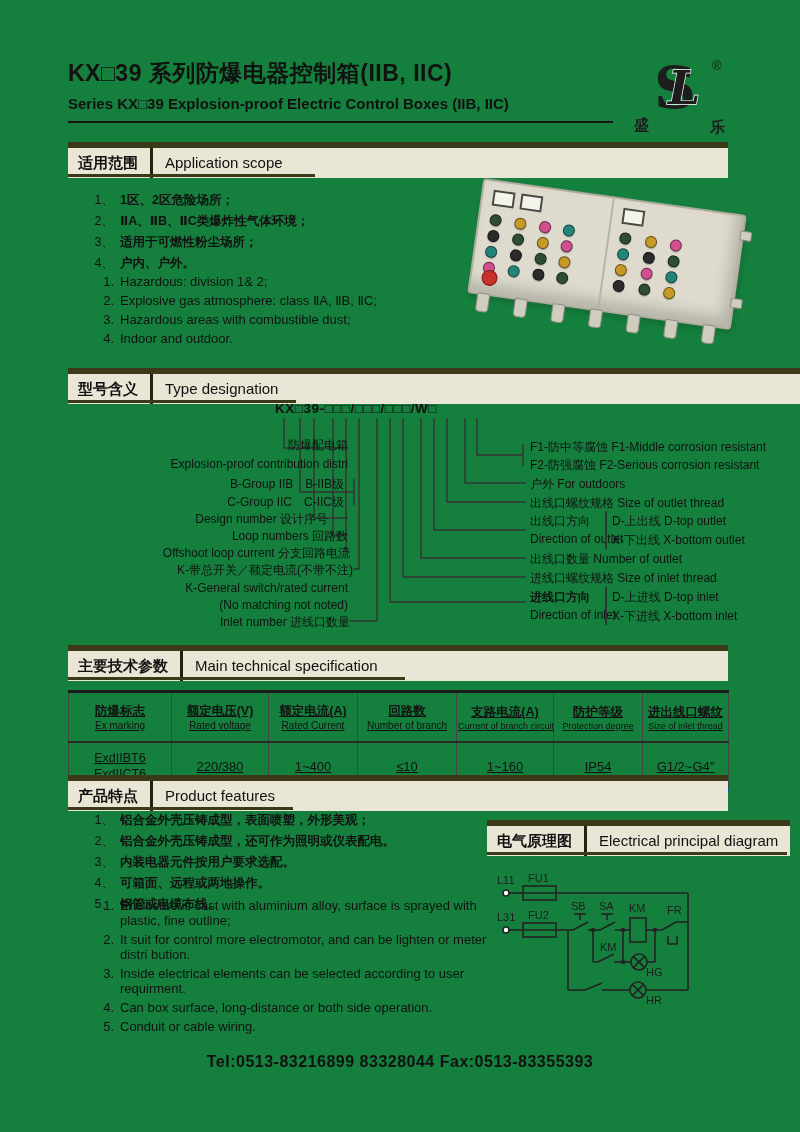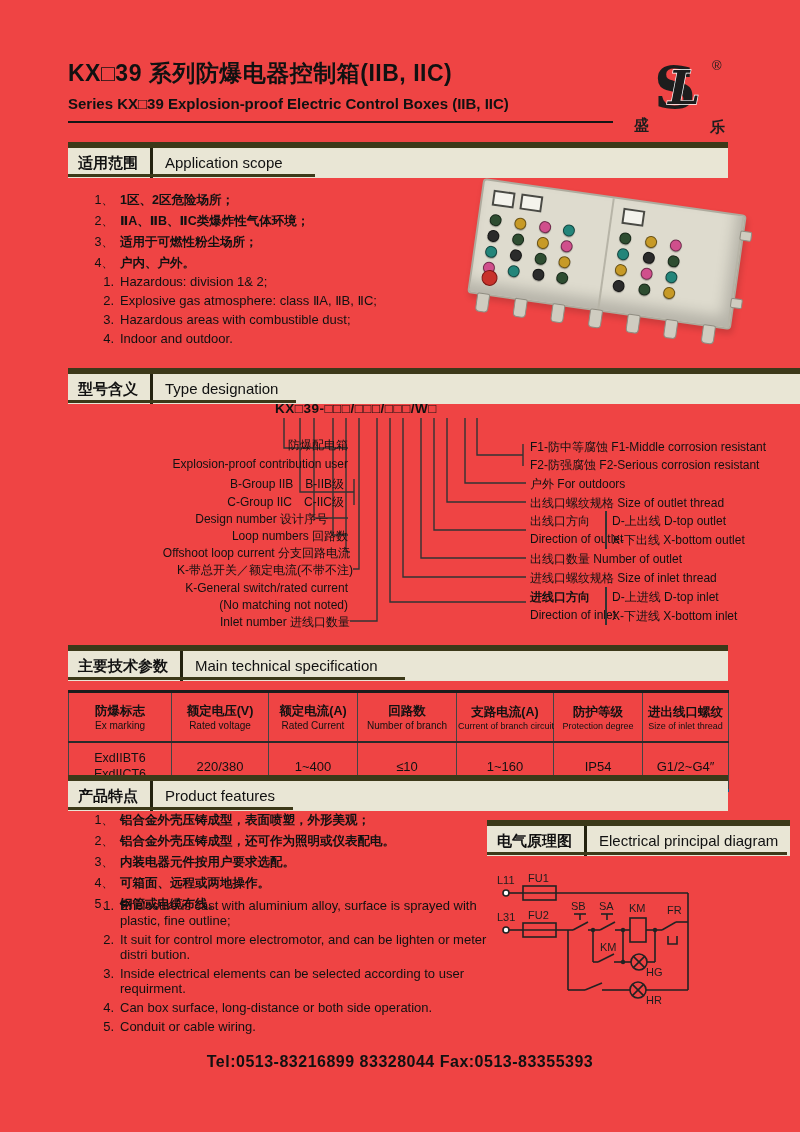--- a/index.html
+++ b/index.html
@@ -1,17 +1,17 @@
 <!DOCTYPE html>
 <html><head>
 <meta charset="utf-8">
 <style>
   html,body{margin:0;padding:0;background:#fff;}
   body{font-family:"Liberation Sans","DejaVu Sans",sans-serif;color:#111;}
-  .page{position:relative;width:800px;height:1132px;background:#ef4444;overflow:hidden;}
+  .page{position:relative;width:800px;height:1132px;background:#15803d;overflow:hidden;}
 
   
   .title-zh{position:absolute;left:68px;top:58px;font-size:23px;font-weight:bold;letter-spacing:.5px;white-space:nowrap;}
   .title-en{position:absolute;left:68px;top:95px;font-size:15px;font-weight:bold;white-space:nowrap;}
   .title-rule{position:absolute;left:68px;top:121px;width:545px;height:2px;background:#151515;}
 
   
   .secbar{position:absolute;}
   .secbar .top{height:6px;background:#3c3919;}
   .secbar .strip{position:relative;display:flex;align-items:stretch;background:#e9e6d5;height:30px;}
@@ -31,21 +31,21 @@
   .en-list .item{margin-bottom:4px;}
 
   
   .td-code{position:absolute;left:275px;top:401px;font-size:13.5px;font-weight:bold;letter-spacing:.5px;white-space:nowrap;}
   .lbl{position:absolute;font-size:12px;white-space:nowrap;color:#111;}
   .lbl-r{left:530px;}
   .opt-div{position:absolute;width:2px;background:#333;}
 
   
   .spec-table{position:absolute;left:68px;top:690px;width:660px;border-collapse:collapse;table-layout:fixed;
-    border-top:3px solid #1c1c1c;border-bottom:3px solid #0369a1;}
+    border-top:3px solid #1c1c1c;border-bottom:3px solid #0369a1;text-decoration:underline;}
   .spec-table th,.spec-table td{border-left:1px solid #444;border-right:1px solid #444;text-align:center;vertical-align:middle;padding:2px 1px;}
   .spec-table thead th{border-bottom:2px solid #2a2a2a;height:44px;}
   .spec-table .hzh{font-size:12.5px;font-weight:bold;}
   .spec-table .hen{font-size:10px;font-weight:normal;white-space:nowrap;}
   .spec-table .hen.tiny{font-size:9px;}
   .spec-table td{font-size:13px;height:42px;}
   .spec-table .twolines div{line-height:16px;font-size:12.5px;}
 
   
   .photo{position:absolute;left:452px;top:182px;width:330px;height:170px;}
@@ -212,21 +212,21 @@
       <path d="M405,3 V68 H466"></path>
       <path d="M387,3 V87 H466"></path>
       <path d="M374,3 V115 H466"></path>
       <path d="M361,3 V143 H466"></path>
       <path d="M343,3 V162 H466"></path>
       <path d="M330,3 V187 H466"></path>
     </g>
   </svg>
 
   <div class="lbl" style="top:437px;right:452px;">防爆配电箱</div>
-  <div class="lbl" style="top:457px;right:452px;">Explosion-proof contribution user</div>
+  <div class="lbl" style="top:457px;right:452px;">Explosion-proof contribution distri</div>
   <div class="lbl" style="top:476px;right:456px;">B-Group IIB　B-IIB级</div>
   <div class="lbl" style="top:494px;right:456px;">C-Group IIC　C-IIC级</div>
   <div class="lbl" style="top:511px;right:472px;">Design number 设计序号</div>
   <div class="lbl" style="top:528px;right:452px;">Loop numbers 回路数</div>
   <div class="lbl" style="top:545px;right:450px;">Offshoot loop current 分支回路电流</div>
   <div class="lbl" style="top:562px;right:447px;">K-带总开关／额定电流(不带不注)</div>
   <div class="lbl" style="top:581px;right:452px;">K-General switch/rated current</div>
   <div class="lbl" style="top:598px;right:452px;">(No matching not noted)</div>
   <div class="lbl" style="top:614px;right:450px;">Inlet number 进线口数量</div>
 

